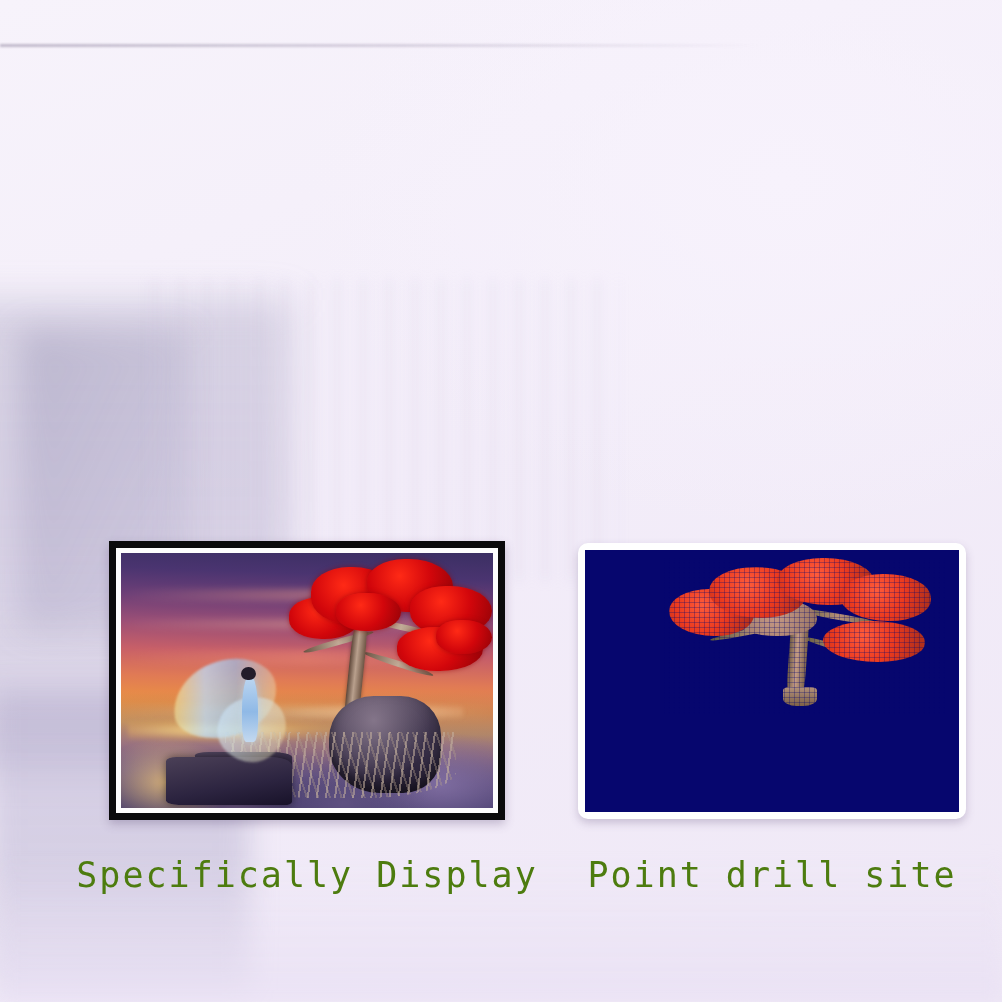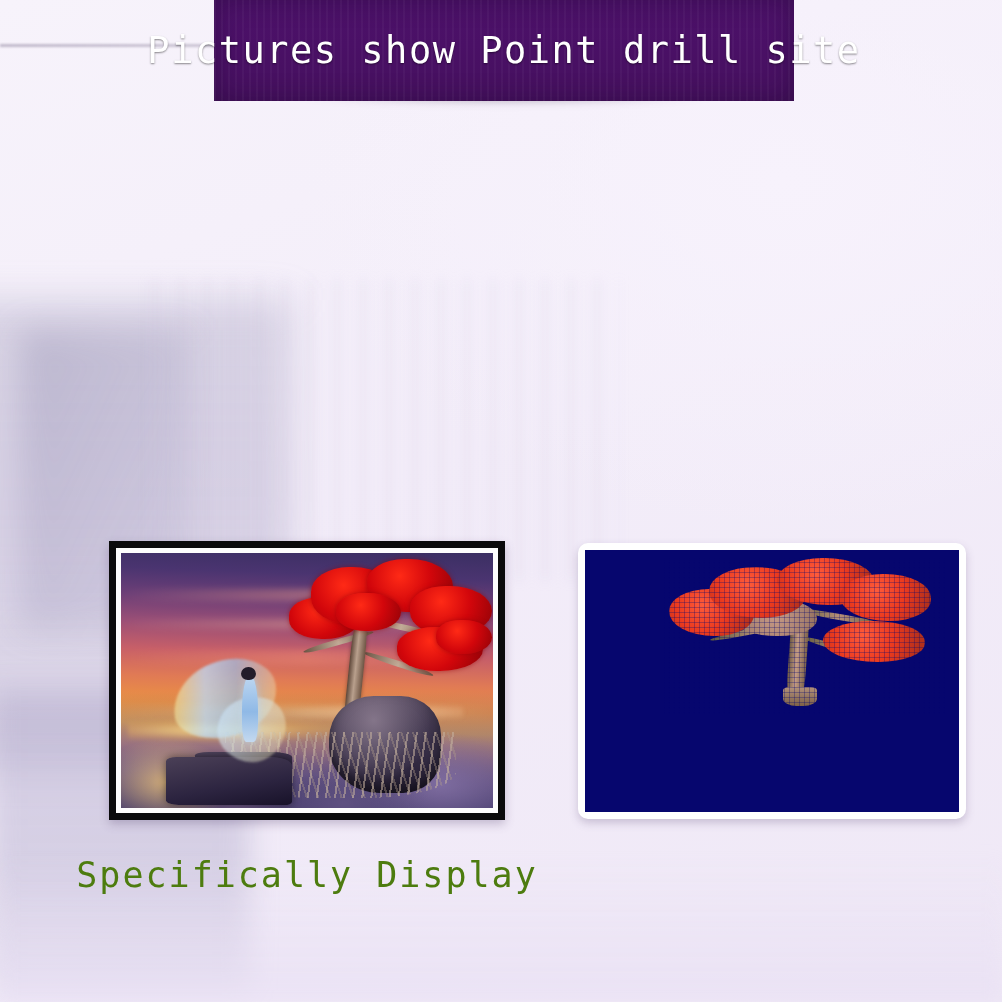--- a/index.html
+++ b/index.html
@@ -324,25 +324,20 @@
 <div class="page">
 
   <div class="bg-base"></div>
   <div class="bg-wash-a"></div>
   <div class="bg-wash-c"></div>
   <div class="bg-wash-b"></div>
   <div class="bg-streak"></div>
   <div class="bg-seam"></div>
   <div class="bg-vign-bottom"></div>
 
-  <div class="ribbon-wrap">
-    <div class="ribbon-shadow"></div>
-    <div class="ribbon"></div>
-    <div class="ribbon-title">Pictures show Point drill site</div>
-  </div>
 
   <div class="cards">
 
     <div class="frame-left">
       <div class="mat">
         <div class="art">
           <div class="sky"></div>
           <div class="sky-band b1"></div>
           <div class="sky-band b2"></div>
           <div class="sky-band b3"></div>
@@ -397,14 +392,15 @@
             <div class="d-canopy dc-red dc4"></div>
             <div class="d-canopy dc-red dc5"></div>
           </div>
           <div class="dt-layer pixelate"></div>
         </div>
       </div>
     </div>
   </div>
 
   <div class="caption caption-left">Specifically Display</div>
+  <div class="caption caption-right">Point drill site</div>
 
 </div>
 
 </body></html>

